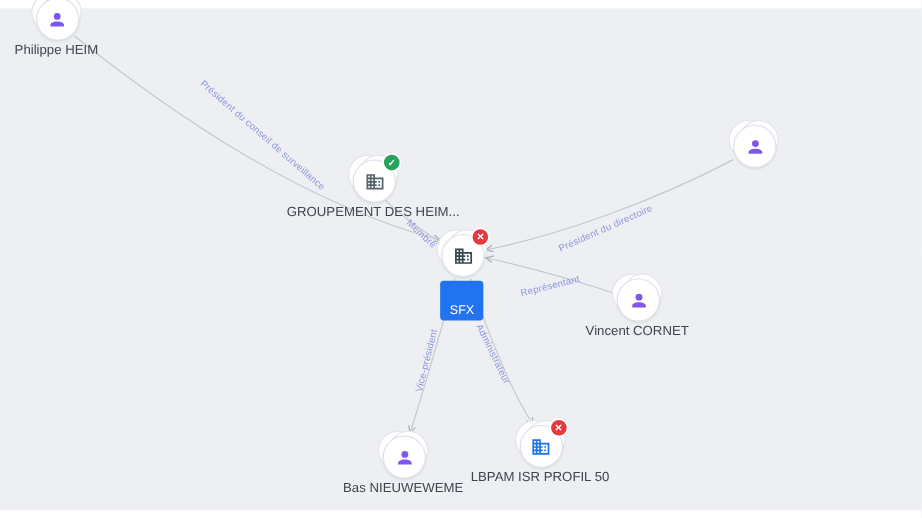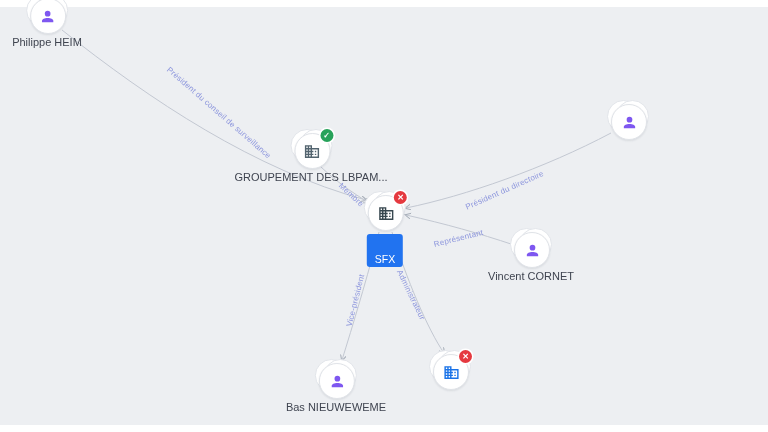--- a/index.html
+++ b/index.html
@@ -106,21 +106,21 @@
     <div class="stack">
       <span class="ghost g1"></span>
       <span class="ghost g2"></span>
       <span class="disc">
         <svg viewBox="0 0 24 24" class="ic-company-gray">
           <path d="M12 7V3H2v18h20V7H12zm-6 12H4v-2h2v2zm0-4H4v-2h2v2zm0-4H4V9h2v2zm0-4H4V5h2v2zm4 12H8v-2h2v2zm0-4H8v-2h2v2zm0-4H8V9h2v2zm0-4H8V5h2v2zm10 12h-8v-2h2v-2h-2v-2h2v-2h-2V9h8v10zm-2-8h-2v2h2v-2zm0 4h-2v2h2v-2z"></path>
         </svg>
       </span>
       <span class="badge ok">✓</span>
     </div>
-    <div class="nlabel">GROUPEMENT DES LBPAM...</div>
+    <div class="nlabel">GROUPEMENT DES HEIM...</div>
   </div>
 
   <div class="node" style="left:385px;top:195px">
     <div class="stack">
       <span class="ghost g1"></span>
       <span class="ghost g2"></span>
       <span class="disc">
         <svg viewBox="0 0 24 24" class="ic-company-dark">
           <path d="M12 7V3H2v18h20V7H12zm-6 12H4v-2h2v2zm0-4H4v-2h2v2zm0-4H4V9h2v2zm0-4H4V5h2v2zm4 12H8v-2h2v2zm0-4H8v-2h2v2zm0-4H8V9h2v2zm0-4H8V5h2v2zm10 12h-8v-2h2v-2h-2v-2h2v-2h-2V9h8v10zm-2-8h-2v2h2v-2zm0 4h-2v2h2v-2z"></path>
         </svg>
@@ -175,15 +175,16 @@
     <div class="stack">
       <span class="ghost g1"></span>
       <span class="ghost g2"></span>
       <span class="disc">
         <svg viewBox="0 0 24 24" class="ic-company-blue">
           <path d="M12 7V3H2v18h20V7H12zm-6 12H4v-2h2v2zm0-4H4v-2h2v2zm0-4H4V9h2v2zm0-4H4V5h2v2zm4 12H8v-2h2v2zm0-4H8v-2h2v2zm0-4H8V9h2v2zm0-4H8V5h2v2zm10 12h-8v-2h2v-2h-2v-2h2v-2h-2V9h8v10zm-2-8h-2v2h2v-2zm0 4h-2v2h2v-2z"></path>
         </svg>
       </span>
       <span class="badge err">✕</span>
     </div>
+    <div class="nlabel">LBPAM ISR PROFIL 50</div>
   </div>
 
 </div>
 
 </body></html>

